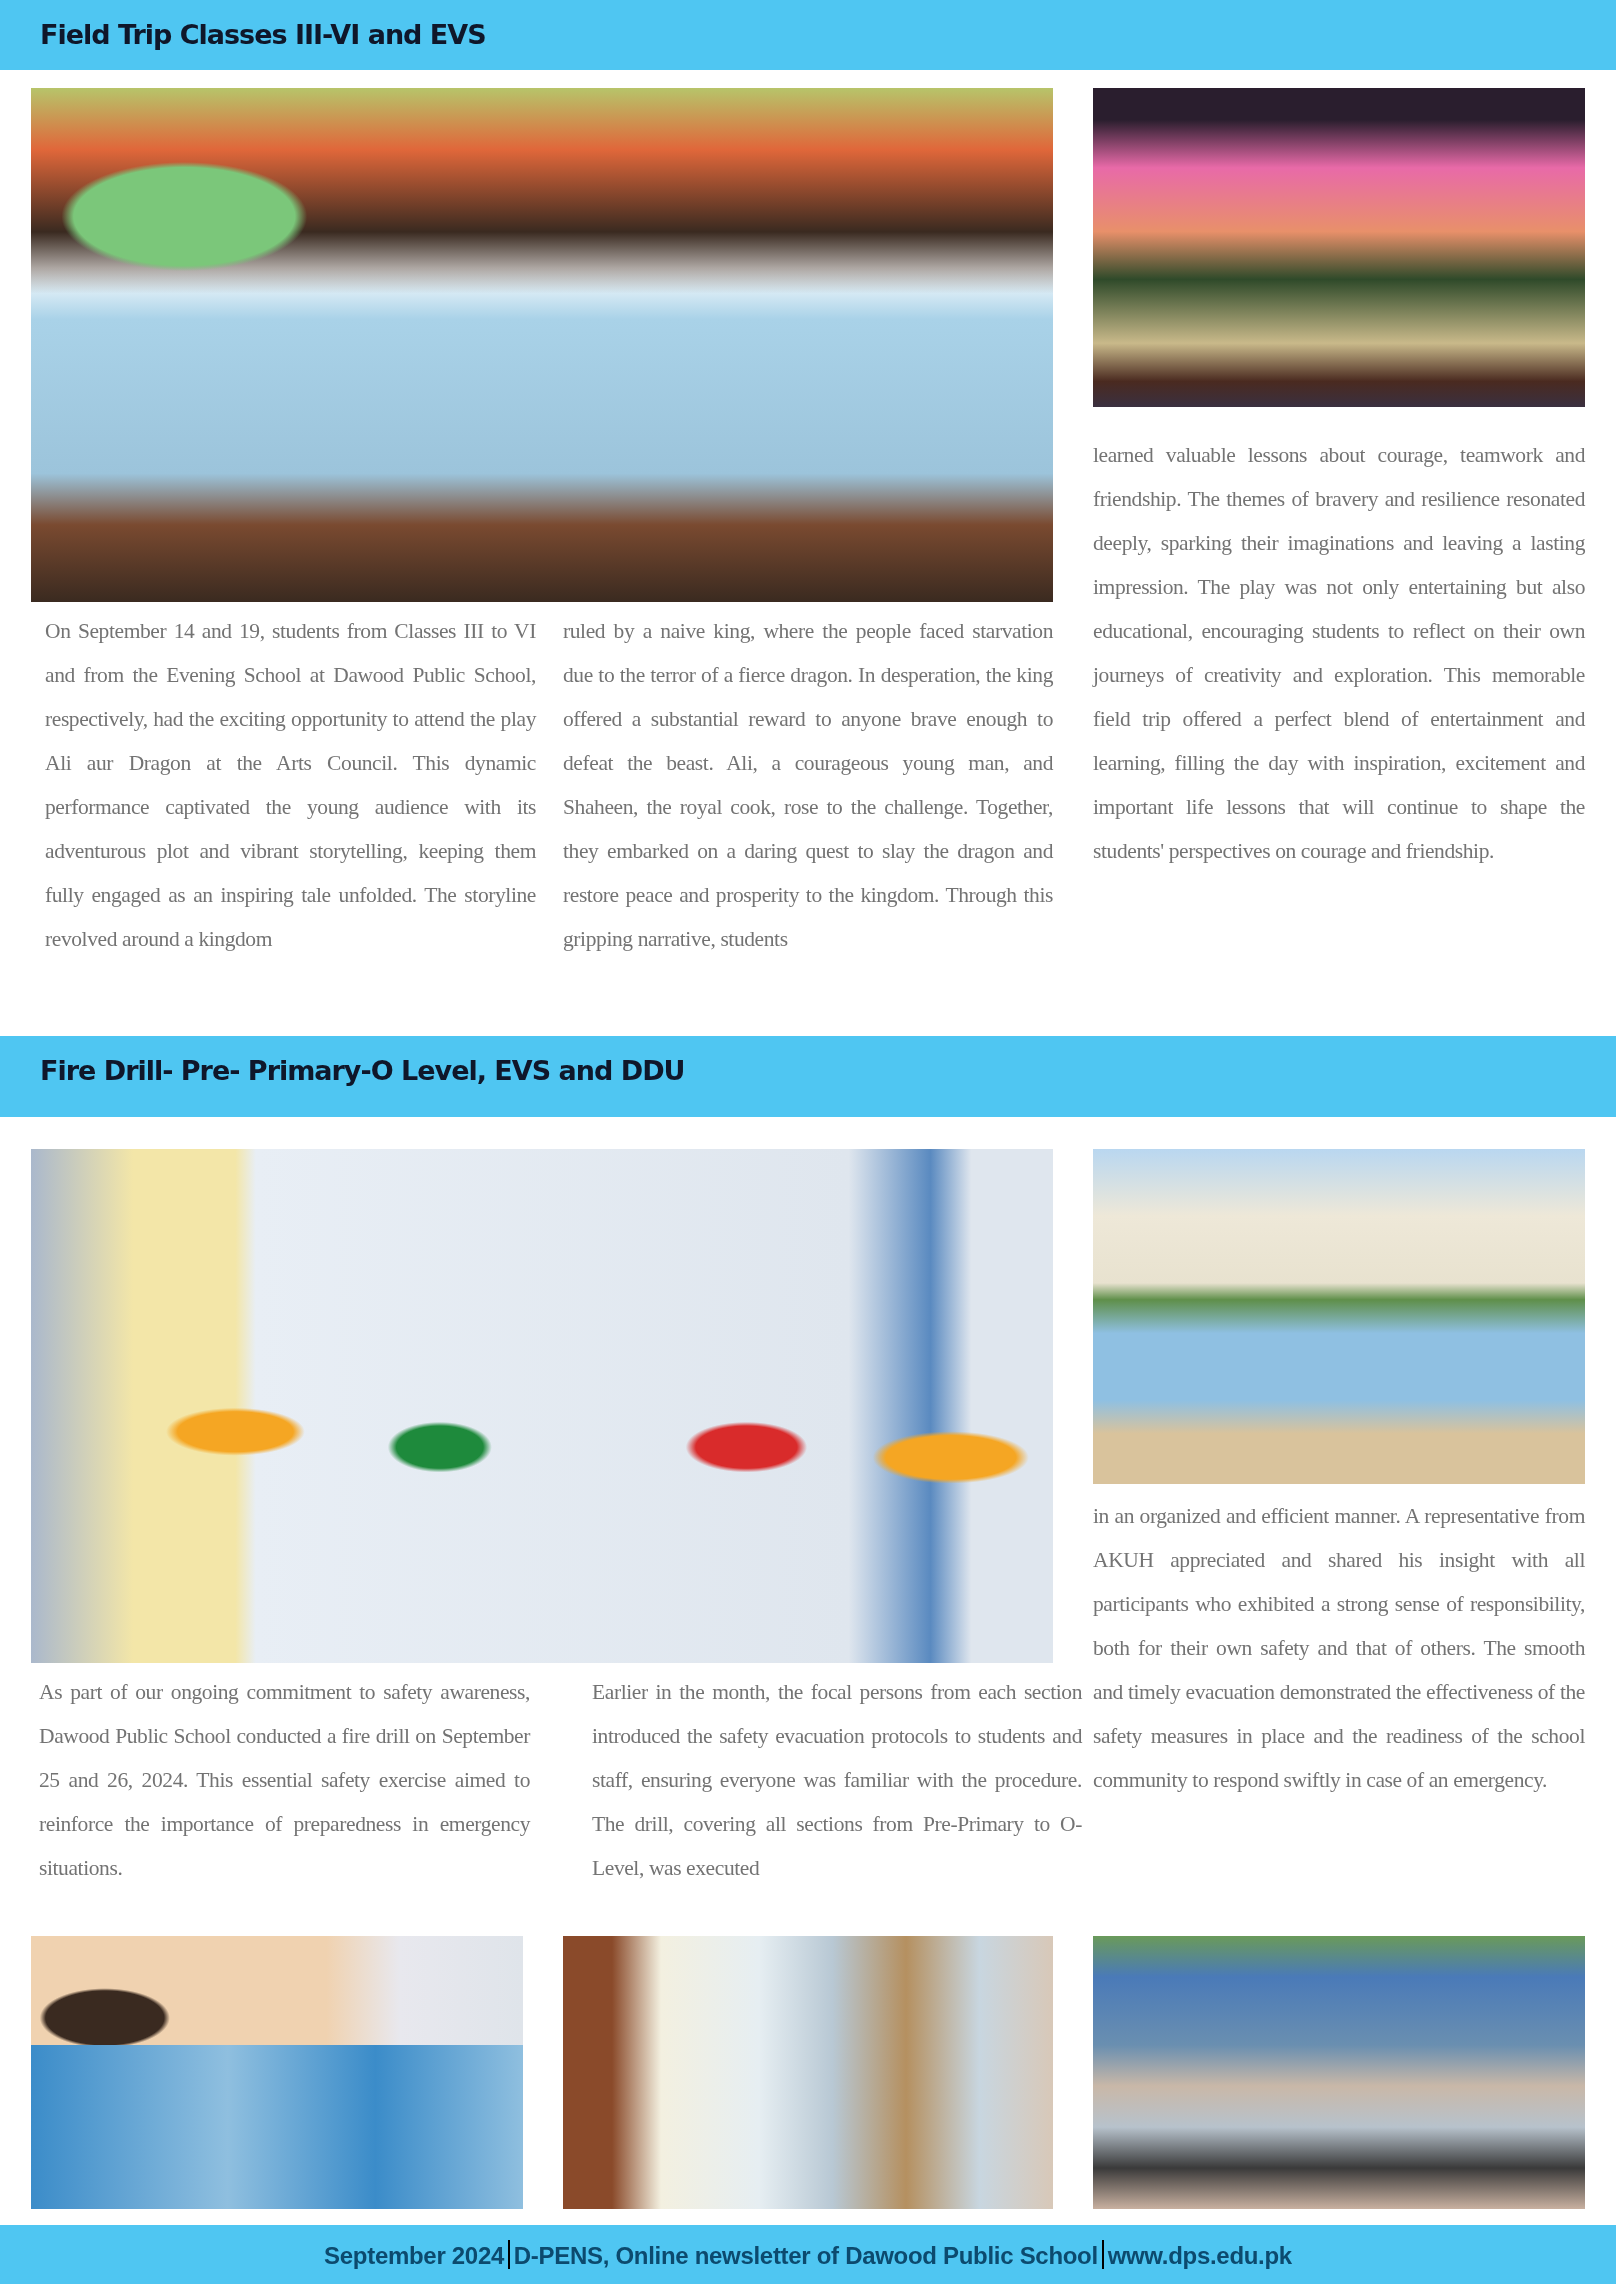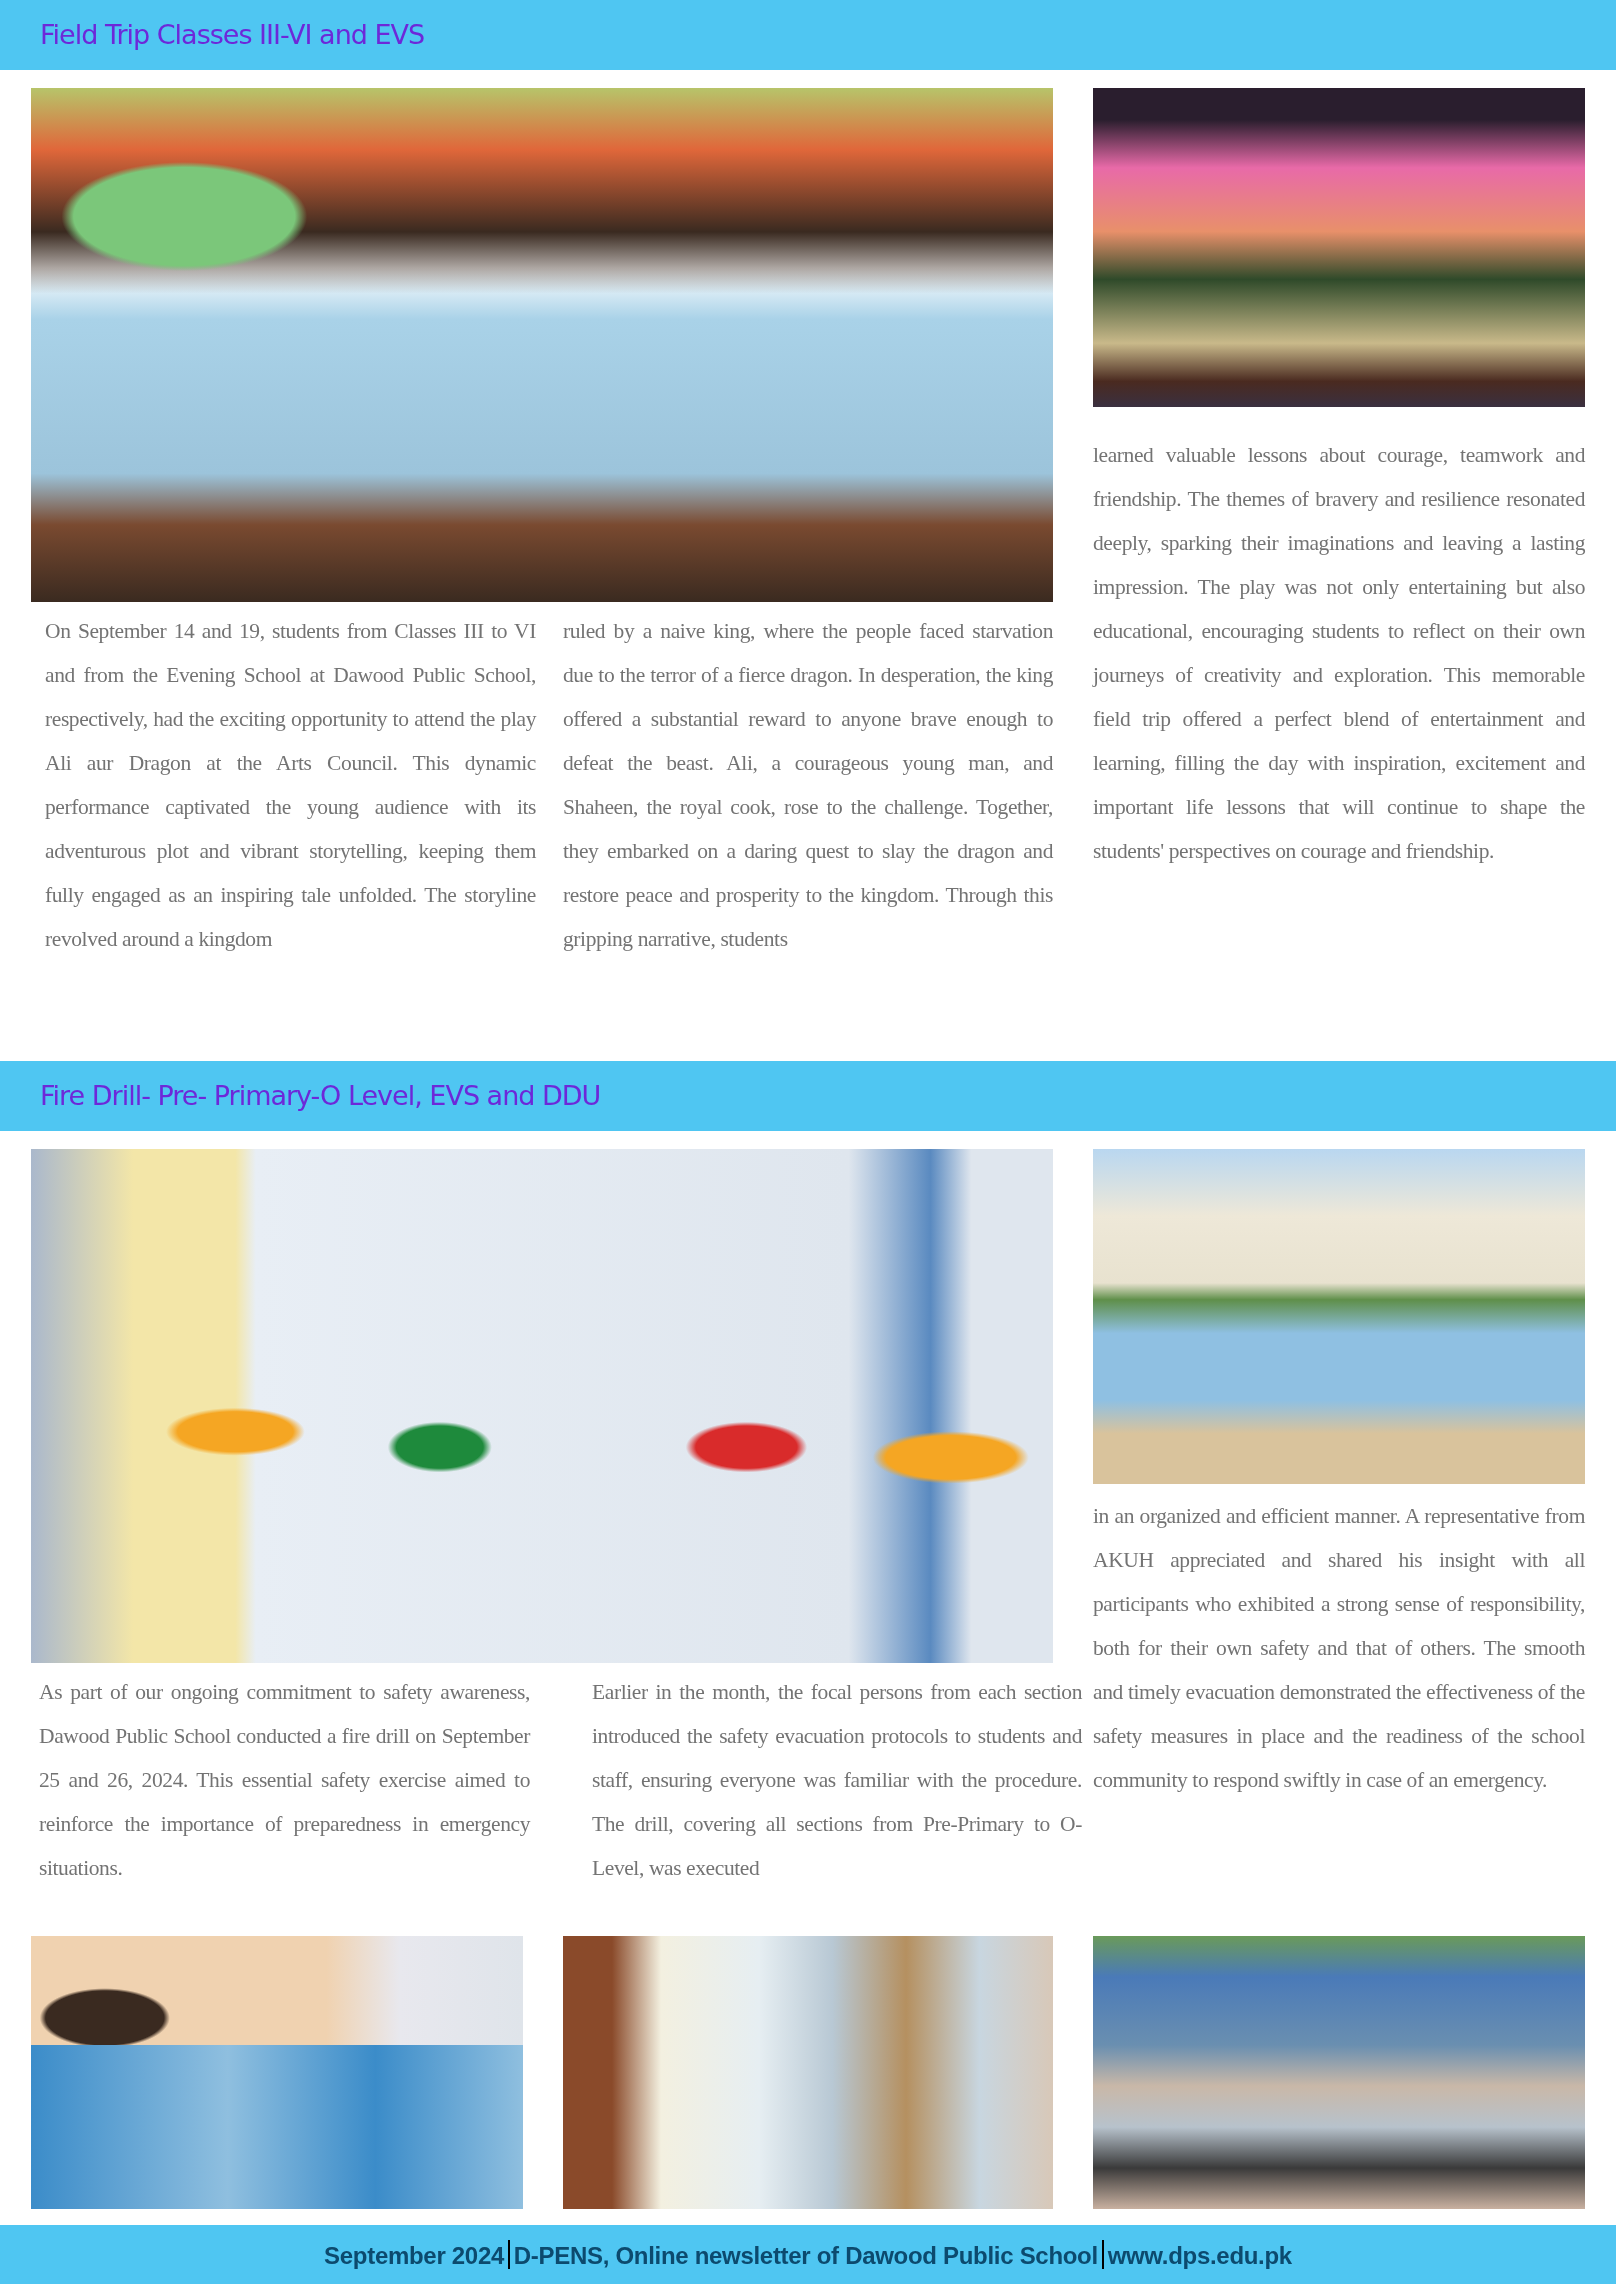--- a/index.html
+++ b/index.html
@@ -1,18 +1,18 @@
 <!DOCTYPE html>
 <html style="font-size:10.4px"><head>
 <meta charset="utf-8">
 <style>
   html, body { margin: 0; padding: 0; background: #ffffff; }
   body { width: 1616px; height: 2284px; position: relative; overflow: hidden; font-family: "Liberation Sans", sans-serif; }
   .bar { position: absolute; left: 0; width: 1616px; background: #4FC6F2; }
-  .section-title { position: absolute; left: 40px; color: #6d28d9; font-family: "DejaVu Sans", sans-serif; font-weight: normal; font-size: 27px; letter-spacing: -1px; line-height: 1; }
+  .section-title { position: absolute; left: 40px; color: #0f172a; font-family: "DejaVu Sans", sans-serif; font-weight: bold; font-size: 27px; letter-spacing: -1px; line-height: 1; }
   .photo { position: absolute; overflow: hidden; }
   .col { position: absolute; font-family: Liberation Serif, serif; font-size: 21.5px; line-height: 44px; color: #737373; text-align: justify; letter-spacing: -0.4px; }
   .col p { margin: 0; }
   .footer-text { position: absolute; left: 0; width: 1616px; top: 2240px; text-align: center; font-family: "Liberation Sans", sans-serif; font-weight: bold; font-size: 24px; color: #0c4a6e; letter-spacing: -0.3px; }
   .sep { display: inline-block; width: 2px; height: 29px; background: #000; vertical-align: -5.2px; margin: 0 3.9px; }
 </style>
 </head>
 <body>
 
 <div class="bar" style="top:0; height:70px;">
@@ -32,21 +32,21 @@
 <div class="col" style="left:45px; top:609px; width:491px;">
   <p>On September 14 and 19, students from Classes III to VI and from the Evening School at Dawood Public School, respectively, had the exciting opportunity to attend the play Ali aur Dragon at the Arts Council. This dynamic performance captivated the young audience with its adventurous plot and vibrant storytelling, keeping them fully engaged as an inspiring tale unfolded. The storyline revolved around a kingdom</p>
 </div>
 <div class="col" style="left:563px; top:609px; width:490px;">
   <p>ruled by a naive king, where the people faced starvation due to the terror of a fierce dragon. In desperation, the king offered a substantial reward to anyone brave enough to defeat the beast. Ali, a courageous young man, and Shaheen, the royal cook, rose to the challenge. Together, they embarked on a daring quest to slay the dragon and restore peace and prosperity to the kingdom. Through this gripping narrative, students</p>
 </div>
 <div class="col" style="left:1093px; top:433px; width:492px;">
   <p>learned valuable lessons about courage, teamwork and friendship. The themes of bravery and resilience resonated deeply, sparking their imaginations and leaving a lasting impression. The play was not only entertaining but also educational, encouraging students to reflect on their own journeys of creativity and exploration. This memorable field trip offered a perfect blend of entertainment and learning, filling the day with inspiration, excitement and important life lessons that will continue to shape the students' perspectives on courage and friendship.</p>
 </div>
 
-<div class="bar" style="top:1061px; height:70px;">
+<div class="bar" style="top:1036px; height:81px;">
   <div class="section-title" style="top:21px;">Fire Drill- Pre- Primary-O Level, EVS and DDU</div>
 </div>
 
 <div class="photo" style="left:31px; top:1149px; width:1022px; height:514px;
      background:
        radial-gradient(ellipse at 20% 55%, #f5a623 0 5%, transparent 6%),
        radial-gradient(ellipse at 40% 58%, #1e8a3c 0 5%, transparent 6%),
        radial-gradient(ellipse at 70% 58%, #d92b2b 0 5%, transparent 6%),
        radial-gradient(ellipse at 90% 60%, #f5a623 0 5%, transparent 6%),
        linear-gradient(90deg, #aab8cc 0%, #f3e6a8 10%, #f3e6a8 20%, #e8eef5 22%, #dfe6ee 80%, #5a8ac0 88%, #dfe6ee 92%),

